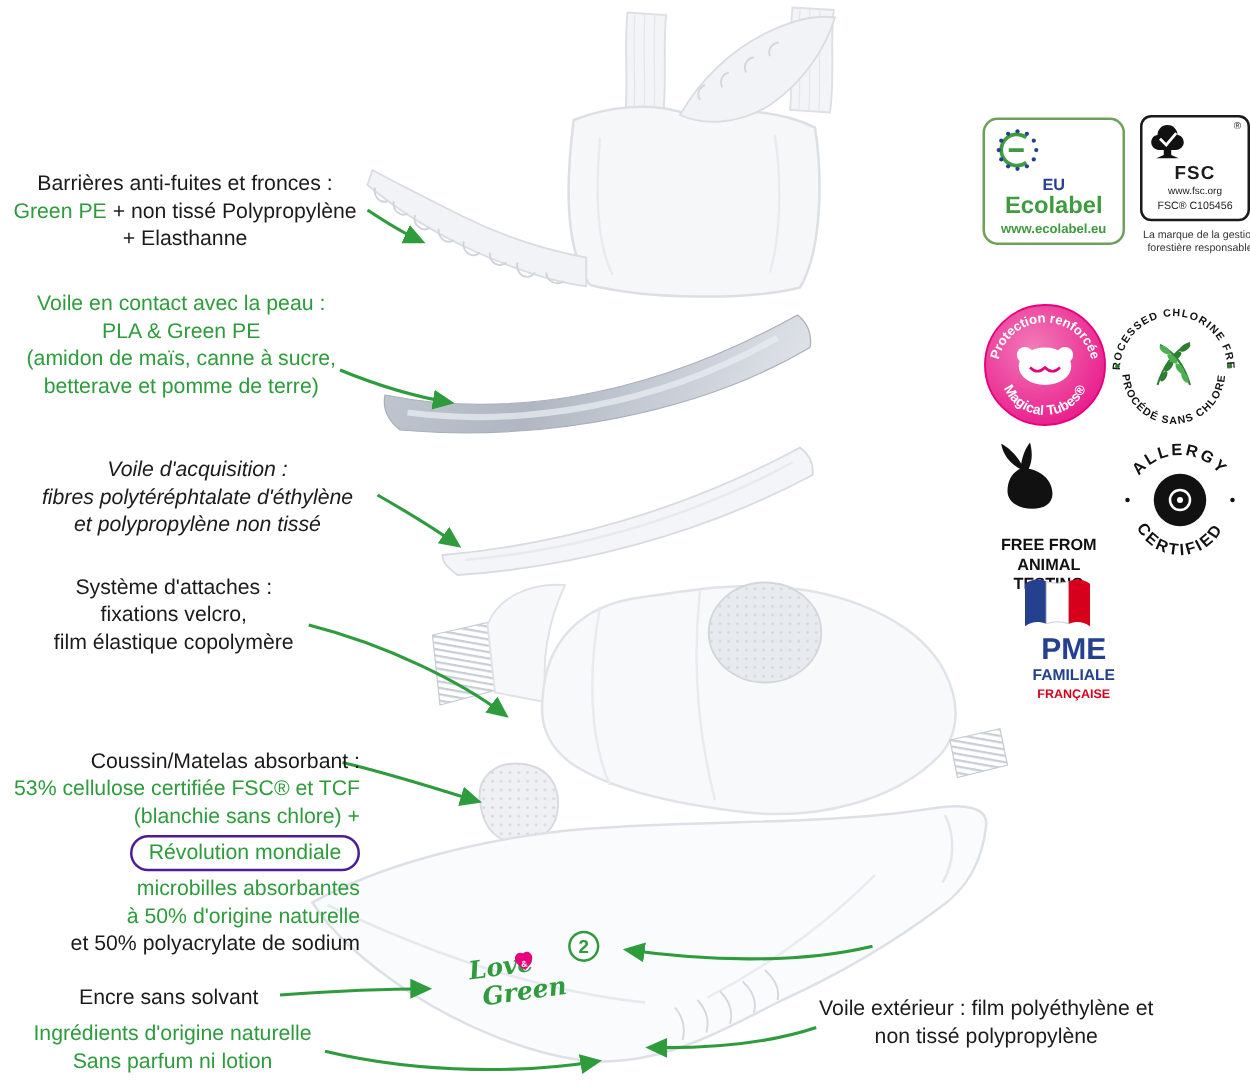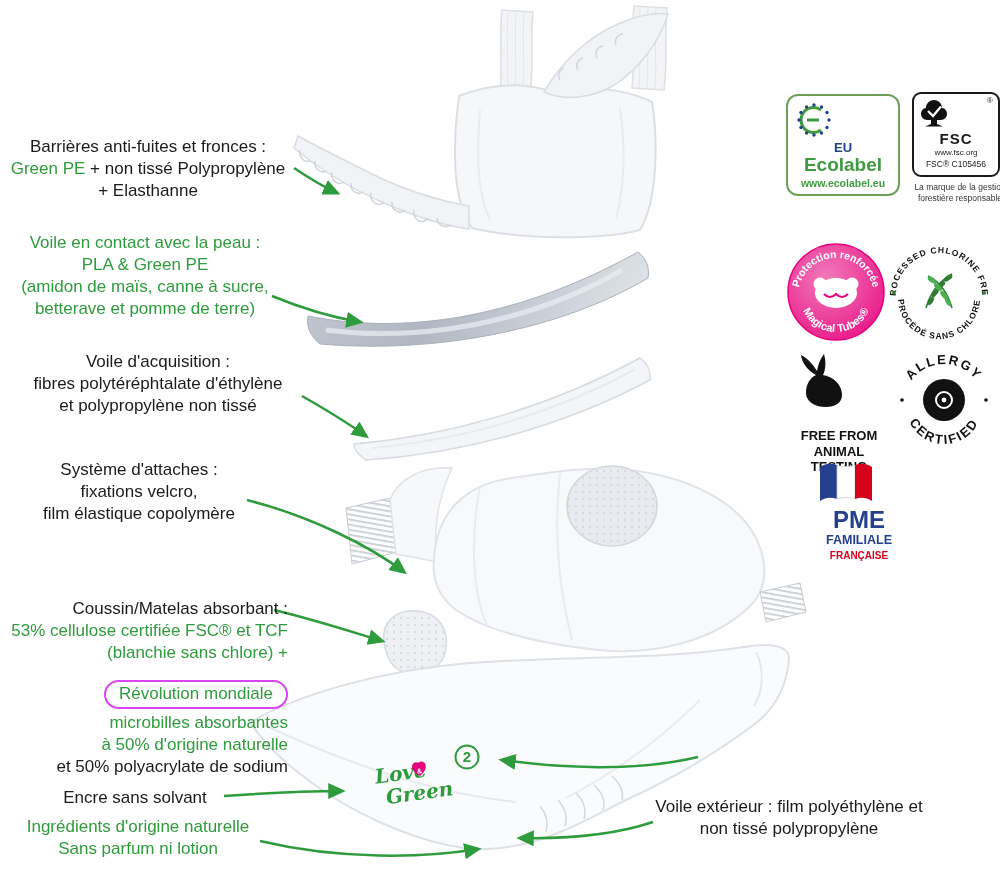--- a/index.html
+++ b/index.html
@@ -3,22 +3,22 @@
 <meta charset="utf-8">
 <style>
   html,body{margin:0;padding:0;background:#fff;}
   .stage{position:relative;width:1000px;height:870px;background:#fff;overflow:hidden;
          font-family:"Liberation Sans",sans-serif;color:#1b1b1b;}
   .stage svg{display:block;}
   #art{position:absolute;left:0;top:0;z-index:0;}
   .lbl{position:absolute;text-align:center;font-size:17px;line-height:22px;z-index:2;}
   .ln{white-space:nowrap;}
   .green{color:#2e9b3c;}
-  .pill{display:inline-block;border:2px solid #d946ef;border-radius:16px;
-        padding:1px 13px 2px;color:#2e9b3c;margin:16px 0 3px;}
+  .pill{display:inline-block;border:2px solid #4c1d95;border-radius:16px;
+        padding:1px 13px 2px;color:#2e9b3c;margin:4px 0 3px;}
   .badge{position:absolute;z-index:2;text-align:center;}
   .ecolabel-box{width:106px;border:2px solid #6fa05a;border-radius:12px;padding:6px 2px 5px;background:#fff;}
   .ecolabel-eu{font-size:13px;font-weight:bold;color:#24408e;margin-top:2px;}
   .ecolabel-name{font-size:19px;font-weight:bold;color:#3f9b3f;line-height:20px;}
   .ecolabel-url{font-size:10.5px;font-weight:bold;color:#3f9b3f;margin-top:2px;}
   .fsc-box{width:80px;border:2px solid #1a1a1a;border-radius:9px;padding:5px 2px 6px;background:#fff;position:relative;}
   .fsc-reg{position:absolute;right:5px;top:2px;font-size:8px;}
   .fsc-name{font-size:15px;font-weight:bold;letter-spacing:1px;margin-top:1px;}
   .fsc-url{font-size:8px;margin-top:1px;}
   .fsc-lic{font-size:8.5px;margin-top:2px;}
@@ -130,21 +130,21 @@
     <div class="ln"><span>+ Elasthanne</span></div>
   </div>
 
   <div class="lbl green" style="left:0px;top:232px;width:290px;">
     <div class="ln"><span>Voile en contact avec la peau :</span></div>
     <div class="ln"><span>PLA &amp; Green PE</span></div>
     <div class="ln"><span>(amidon de maïs, canne à sucre,</span></div>
     <div class="ln"><span>betterave et pomme de terre)</span></div>
   </div>
 
-  <div class="lbl" style="left:8px;top:351px;width:300px;">
+  <div class="lbl" style="left:8px;top:365px;width:300px;font-style:italic;">
     <div class="ln"><span>Voile d'acquisition :</span></div>
     <div class="ln"><span>fibres polytéréphtalate d'éthylène</span></div>
     <div class="ln"><span>et polypropylène non tissé</span></div>
   </div>
 
   <div class="lbl" style="left:0px;top:459px;width:278px;">
     <div class="ln"><span>Système d'attaches :</span></div>
     <div class="ln"><span>fixations velcro,</span></div>
     <div class="ln"><span>film élastique copolymère</span></div>
   </div>

